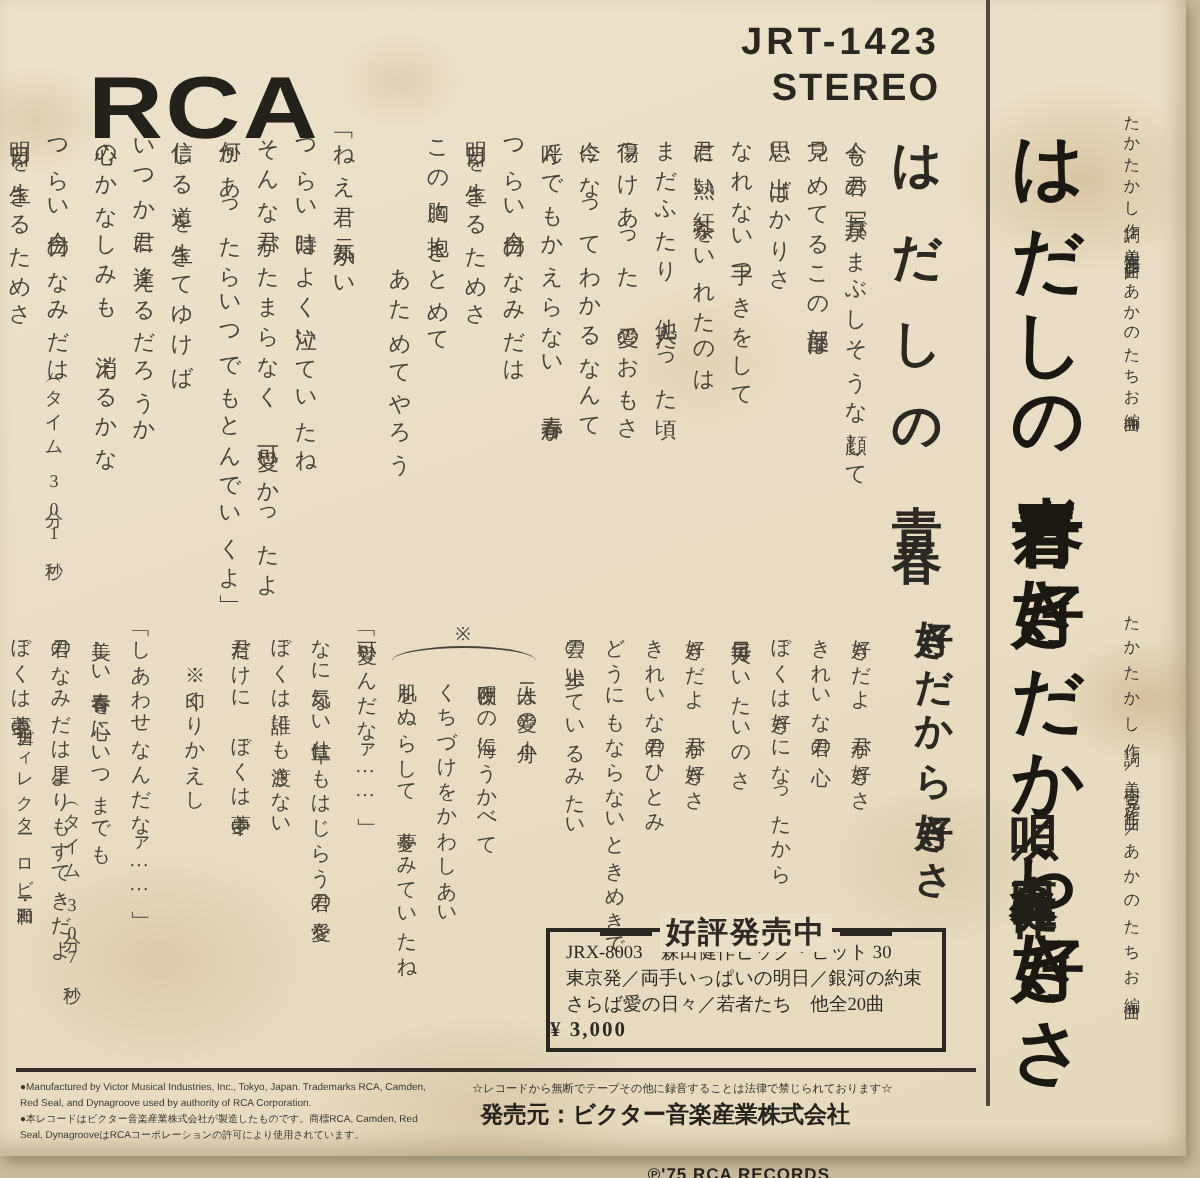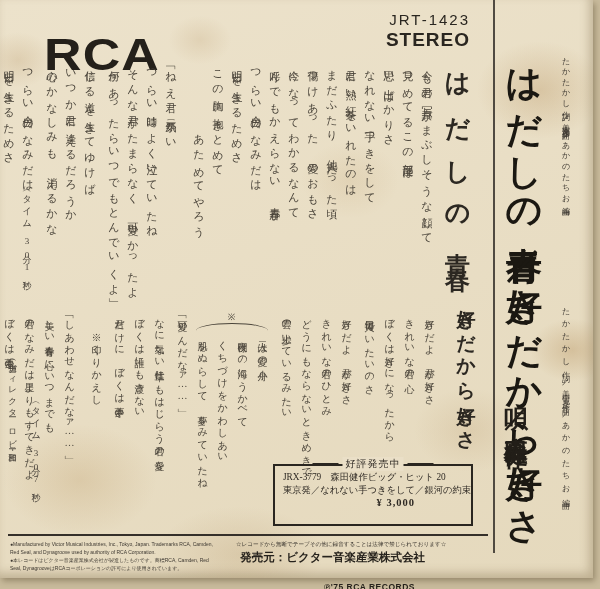--- a/index.html
+++ b/index.html
@@ -17,21 +17,21 @@
     radial-gradient(ellipse 45px 35px at 200px 40px, rgba(160,118,60,.14), transparent 70%),
     radial-gradient(ellipse 80px 60px at 470px 430px, rgba(160,118,60,.14), transparent 70%);}
   .v{writing-mode:vertical-rl;text-orientation:upright;}
   .abs{position:absolute;}
   
   .rca{left:44px;top:33px;font-family:"Liberation Sans","DejaVu Sans",sans-serif;
     font-weight:900;font-size:44px;line-height:1;color:#24201a;letter-spacing:1px;
     transform:scaleX(1.18);transform-origin:left top;}
   .catalog-wrap{left:360px;top:11px;width:110px;text-align:right;
     font-family:"Liberation Sans","DejaVu Sans",sans-serif;color:#2a2620;}
-  .catalog{font-size:15px;font-weight:400;letter-spacing:2px;}
+  .catalog{font-size:19px;font-weight:700;letter-spacing:2px;}
   .stereo{font-size:19px;font-weight:800;letter-spacing:1px;margin-top:1px;}
   
   .sep{left:493px;top:0;width:2px;height:553px;background:#35302a;opacity:.85;}
   .spine-title{left:506px;top:44px;font-size:36px;font-weight:700;letter-spacing:2.5px;
     color:#1b1812;line-height:1;}
   .spine-credits{left:559px;top:52px;font-size:8px;letter-spacing:1.5px;color:#3c3730;}
   .spine-credits2{left:559px;top:302px;font-size:8px;letter-spacing:3.5px;color:#3c3730;}
   .spine-artist{left:500px;top:388px;font-size:24px;font-weight:700;letter-spacing:3px;color:#221e18;}
   
   .song1-title{left:441px;top:54px;font-size:25px;font-weight:700;letter-spacing:16px;color:#2c2822;}
@@ -55,23 +55,23 @@
   
   .note{font-size:9px;letter-spacing:2px;color:#4a443c;}
   .note-time1{left:20px;top:186px;}
   .note-director{left:7px;top:356px;font-size:8.5px;letter-spacing:1px;}
   .note-time2{left:29px;top:398px;}
   
   .ad-box{left:273px;top:464px;width:196px;height:58px;border:2px solid #2a2620;color:#2f2a24;}
   .ad-label{position:absolute;top:-9px;left:50%;transform:translateX(-50%);
     display:flex;align-items:center;gap:4px;white-space:nowrap;}
   .ad-label .bar{width:26px;height:3px;background:#2a2620;}
-  .ad-label .txt{background:#eadfc7;padding:0 3px;font-size:10px;font-weight:400;letter-spacing:1px;}
+  .ad-label .txt{background:#eadfc7;padding:0 3px;font-size:15px;font-weight:700;letter-spacing:1px;}
   .ad-lines{padding:5px 6px 0 8px;font-size:9.3px;line-height:1.4;white-space:nowrap;}
-  .ad-price{text-align:right;padding-right:56px;font-size:10.5px;font-weight:700;letter-spacing:1px;}
+  .ad-price{padding-right:56px;font-size:10.5px;font-weight:700;letter-spacing:1px;}
   
   .rule{left:8px;top:534px;width:480px;height:2px;background:#35302a;}
   .fineprint{left:10px;top:541px;width:210px;font-size:5px;line-height:1.5;color:#3d3831;
     font-family:"Liberation Sans","DejaVu Sans",sans-serif;}
   .fineprint div{margin:0 0 1px 0;}
   .notice{left:236px;top:541px;width:192px;text-align:center;font-size:5.6px;color:#35302a;white-space:nowrap;}
   .publisher{left:240px;top:550px;width:185px;text-align:right;font-size:11.5px;font-weight:700;
     color:#26221c;white-space:nowrap;}
   .rights{left:255px;top:582px;width:160px;text-align:right;font-size:8.5px;font-weight:700;
     letter-spacing:.5px;color:#26221c;font-family:"Liberation Sans","DejaVu Sans",sans-serif;}
@@ -142,22 +142,23 @@
   <div class="abs v spine-artist">唄／森田健作</div>
 
   <div class="abs ad-box">
     <div class="ad-label">
       <span class="bar"></span>
       <span class="txt">好評発売中</span>
       <span class="bar"></span>
     </div>
     <div class="ad-lines">
 
-    <div class="ad-line">JRX-3779　森田健作ビッグ・ヒット 20</div>
-        <div class="ad-line">東京発／なれない手つきをして／銀河の約束</div>
+    <div class="ad-line">JRX-8003　森田健作ビッグ・ヒット 30</div>
+        <div class="ad-line">東京発／両手いっぱいの明日／銀河の約束</div>
+        <div class="ad-line">さらば愛の日々／若者たち　他全20曲</div>
       </div>
     <div class="ad-price">¥ 3,000</div>
   </div>
 
   <div class="abs rule"></div>
   <div class="abs fineprint">
 
   <div>●Manufactured by Victor Musical Industries, Inc., Tokyo, Japan. Trademarks RCA, Camden, Red Seal, and Dynagroove used by authority of RCA Corporation.</div>
       <div>●本レコードはビクター音楽産業株式会社が製造したものです。商標RCA, Camden, Red Seal, DynagrooveはRCAコーポレーションの許可により使用されています。</div>
     </div>

